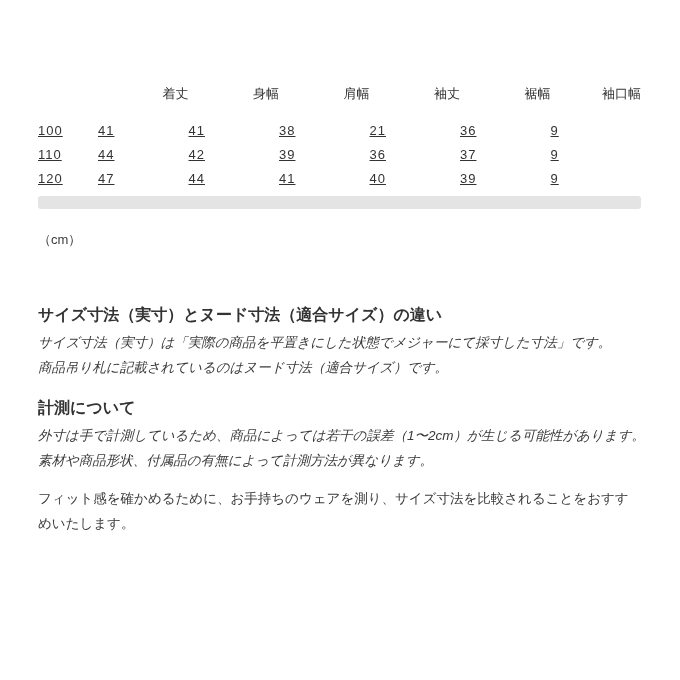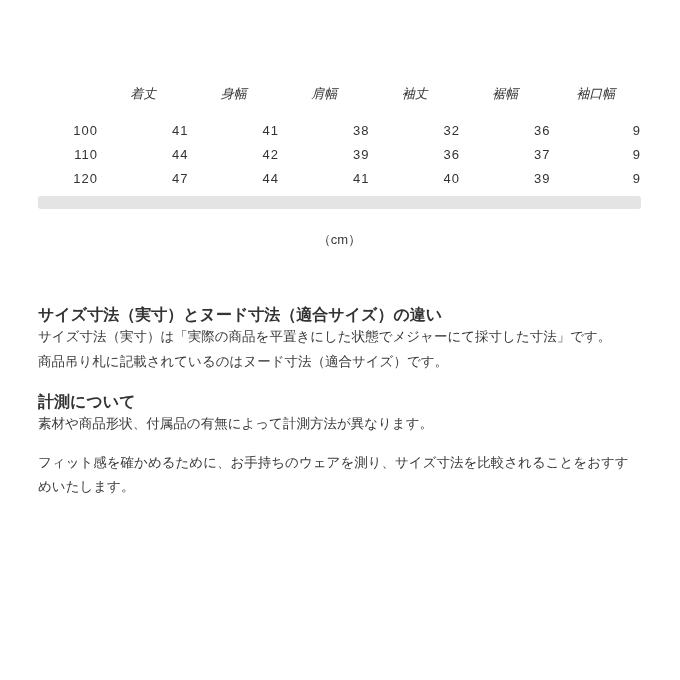--- a/index.html
+++ b/index.html
@@ -24,68 +24,68 @@
   table.size-table {
     width: 603px;
     border-collapse: collapse;
     table-layout: fixed;
   }
   table.size-table col.c-size { width: 60px; }
   table.size-table col.c-val  { width: 90.5px; }
   table.size-table th {
     font-weight: normal;
     font-size: 13px;
-    text-align: center;
+    text-align: right;
     vertical-align: top;
     height: 32px;
     padding: 0;
     line-height: 15px;
     color: #333333;
-    font-style: italic;
   }
   table.size-table td {
     font-size: 13px;
-    text-align: right;
+    text-align: left;
     height: 24px;
     padding: 0;
     color: #333333;
     letter-spacing: 1px;
+    text-decoration: underline;
   }
 
   
   .scrollbar {
     width: 603px;
     height: 13px;
     margin-top: 6px;
     background: #e4e4e4;
     border-radius: 3px;
   }
 
   
   .unit {
     width: 603px;
     margin-top: 23px;
-    text-align: center;
+    text-align: left;
     font-size: 13px;
     line-height: 16px;
     color: #3a3a3a;
   }
 
   
   .sections { width: 602px; }
   .section-1 { margin-top: 58px; }
   .section-2 { margin-top: 19px; }
   .section h2 {
     margin: 0;
     font-size: 16px;
     font-weight: bold;
     line-height: 18px;
     color: #333333;
   }
-  .section .lines { margin-top: 1px; }
+  .section .lines { margin-top: 7px; font-style: italic; }
   .section .line {
     font-size: 13.5px;
     line-height: 24.6px;
     color: #3a3a3a;
     white-space: nowrap;
   }
   .footer-note {
     margin-top: 14px;
     width: 602px;
     font-size: 13.5px;
@@ -118,21 +118,21 @@
         <th>裾幅</th>
         <th>袖口幅</th>
       </tr>
     </thead>
     <tbody>
       <tr>
         <td>100</td>
         <td>41</td>
         <td>41</td>
         <td>38</td>
-        <td>32</td>
+        <td>21</td>
         <td>36</td>
         <td>9</td>
       </tr>
       <tr>
         <td>110</td>
         <td>44</td>
         <td>42</td>
         <td>39</td>
         <td>36</td>
         <td>37</td>
@@ -159,20 +159,21 @@
       <h2>サイズ寸法（実寸）とヌード寸法（適合サイズ）の違い</h2>
       <div class="lines">
         <div class="line">サイズ寸法（実寸）は「実際の商品を平置きにした状態でメジャーにて採寸した寸法」です。</div>
         <div class="line">商品吊り札に記載されているのはヌード寸法（適合サイズ）です。</div>
       </div>
     </div>
 
     <div class="section section-2">
       <h2>計測について</h2>
       <div class="lines">
+        <div class="line">外寸は手で計測しているため、商品によっては若干の誤差（1〜2cm）が生じる可能性があります。</div>
         <div class="line">素材や商品形状、付属品の有無によって計測方法が異なります。</div>
       </div>
     </div>
 
     <div class="footer-note">フィット感を確かめるために、お手持ちのウェアを測り、サイズ寸法を比較されることをおすすめいたします。</div>
   </div>
 
 </div>
 
 </body></html>

